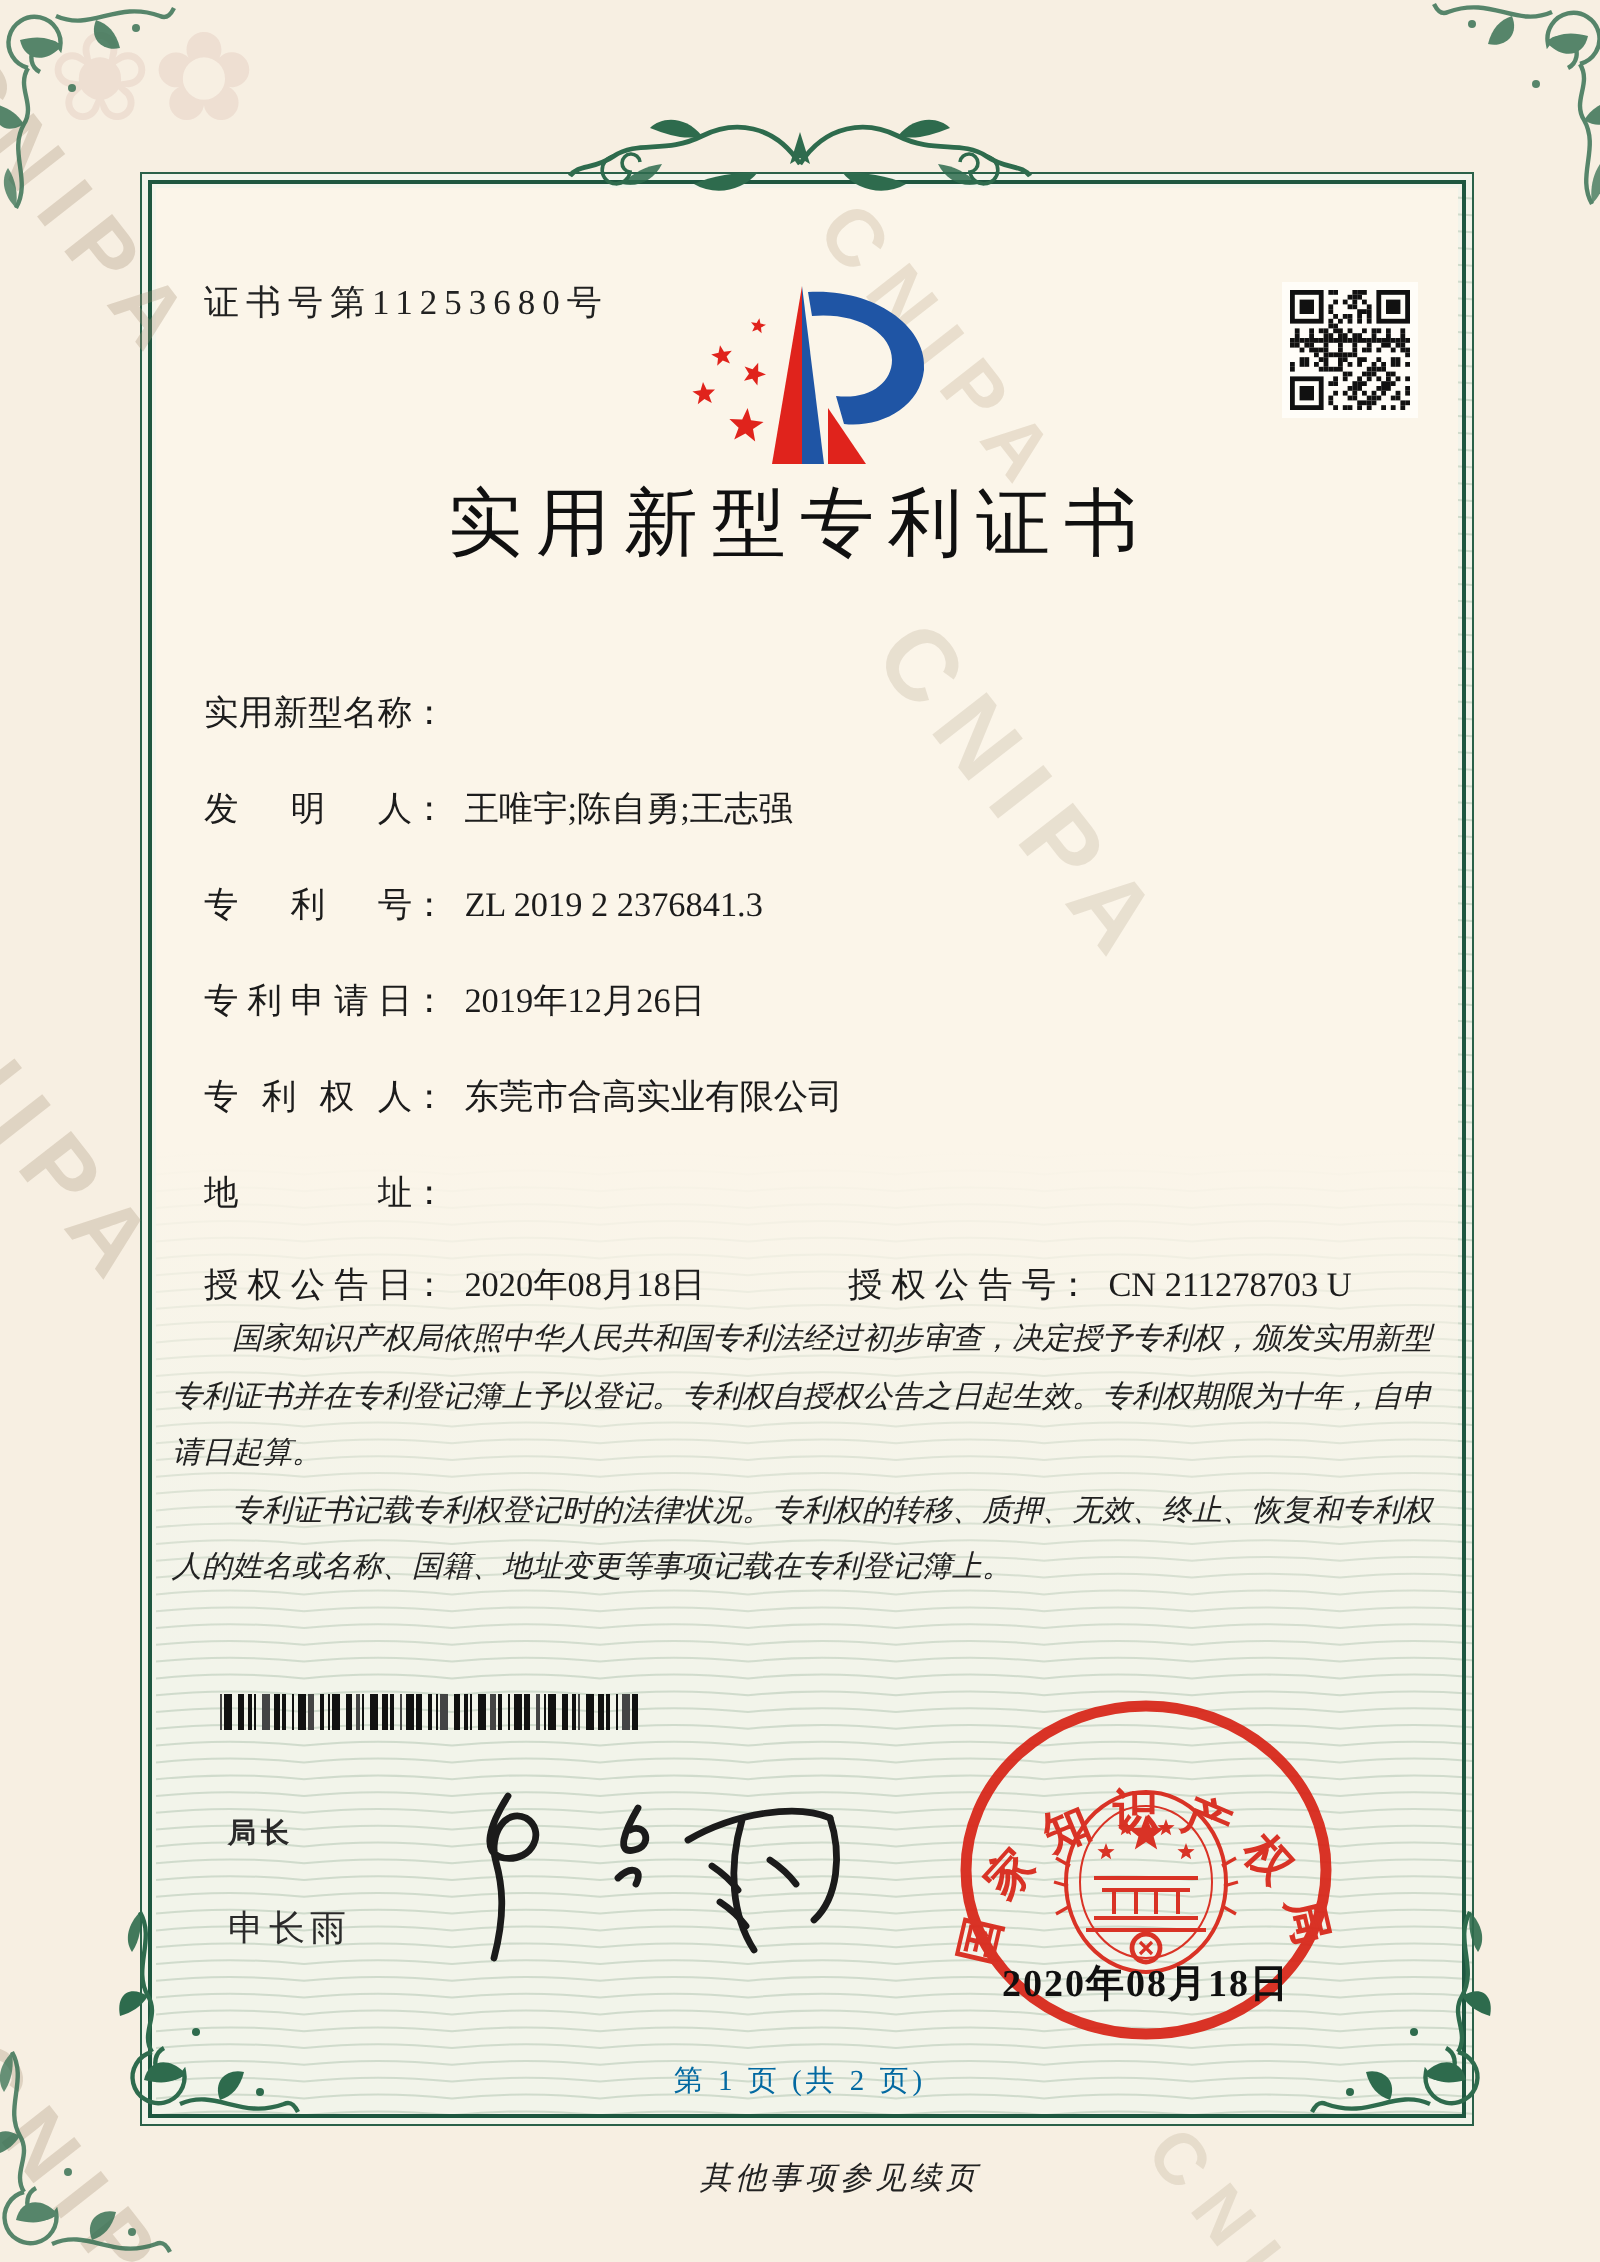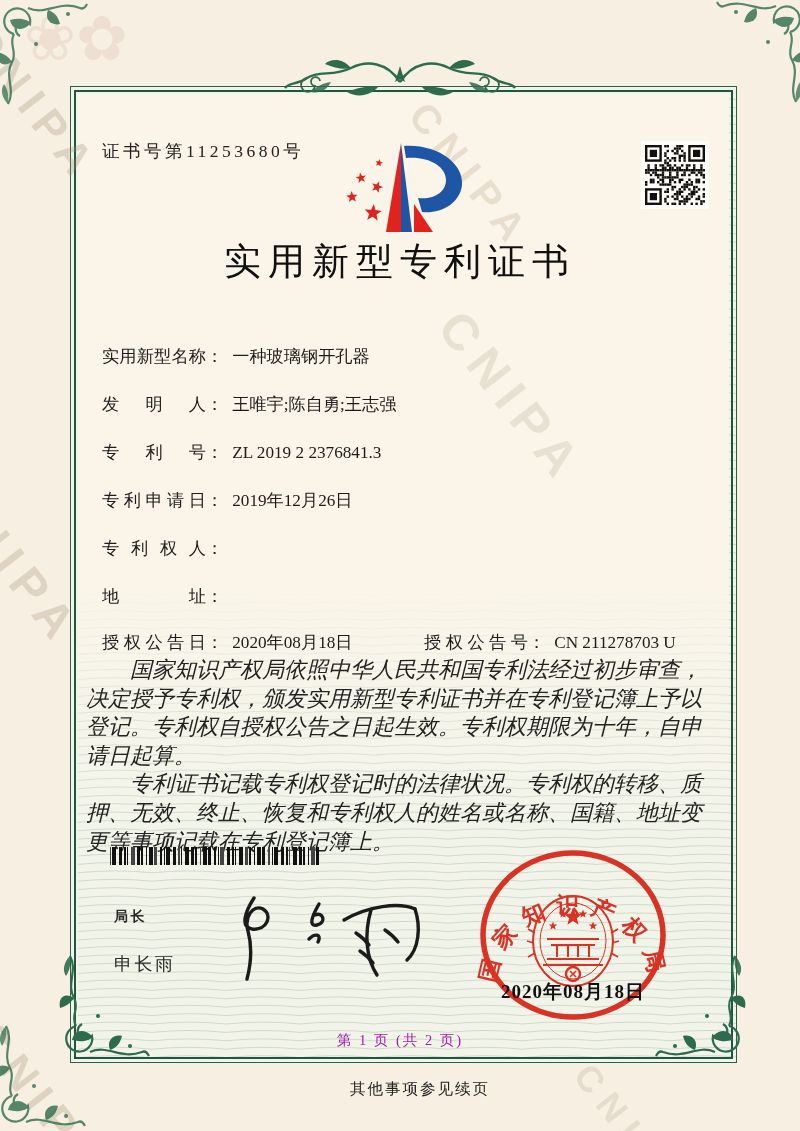--- a/index.html
+++ b/index.html
@@ -34,34 +34,34 @@
   .cert-no{left:102px; top:139px; font-size:17.5px; letter-spacing:3.5px; color:#222;}
   .title{left:0; right:0; top:237px; text-align:center; font-size:37px; font-weight:normal; letter-spacing:7px; color:#101010;}
   .fields{left:102px; top:344px; width:606px; font-size:17.2px;}
   .frow{display:flex; align-items:flex-start; line-height:26.5px; margin-bottom:21.5px;}
   .flabel{display:inline-block; width:104px; text-align:justify; text-align-last:justify; flex:none;}
   .fcolon{flex:none; margin-right:9px;}
   .fvalue{max-width:438px;}
   .grant-row{left:102px; top:630px; font-size:17.2px; line-height:26.5px; width:620px;}
   .grant2{position:absolute; left:322px; top:0; display:flex;}
   .grant1{display:flex; position:absolute; left:0; top:0;font-family:Liberation Serif, serif;}
-  .paras{left:86px; top:656px; width:634px; font-size:22px; line-height:28.6px; font-style:italic; color:#222;}
+  .paras{left:86px; top:656px; width:634px; font-size:15px; line-height:28.6px; font-style:italic; color:#222;}
   .paras p{margin:0; text-indent:2em;}
   .barcode{left:110px; top:847px; width:210px; height:18px;}
   .sig-title{left:114px; top:908px; font-size:14px; letter-spacing:2.5px;
      font-family:"Liberation Sans","DejaVu Sans",sans-serif; color:#2a2a2a;font-weight:bold;}
   .sig-name{left:114px; top:952px; font-size:18px; letter-spacing:2.5px;
      font-family:"Liberation Sans","DejaVu Sans",sans-serif; color:#2a2a2a;}
   .signature{left:218px; top:882px; z-index:4;}
   .seal{left:473px; top:845px; z-index:4; opacity:.94;}
   .seal-date{left:473px; top:979px; width:200px; text-align:center; font-size:19px;
      font-weight:bold; letter-spacing:1px; color:#101010; z-index:5;}
-  .page-num{left:0; right:0; top:1031px; text-align:center; font-size:14.5px; letter-spacing:2px; color:#a21caf;}
+  .page-num{left:0; right:0; top:1031px; text-align:center; font-size:14.5px; letter-spacing:2px; color:#0369a1;}
   .cont-note{left:0; right:0; top:1079px; text-align:center; font-size:15.5px;
-     letter-spacing:2px; color:#222;padding-left:40px;}
+     letter-spacing:2px; font-style:italic; color:#222;padding-left:40px;}
   .qr{left:641px; top:141px; background:#fffdf8; z-index:3;}
   .logo{left:338px; top:130px; z-index:3;}
 </style>
 </head>
 <body>
 
 <div class="page">
 
   <span class="wm" style="left:-4px;top:16px;font-size:44px;color:rgba(164,142,116,.30);">CNIPA</span>
   <span class="wm" style="left:435px;top:94px;font-size:40px;color:rgba(208,190,168,.42);">CNIPA</span>
@@ -498,40 +498,40 @@
       <rect x="49.6" y="61.599999999999994" width="2.4" height="2.4" fill="#111"></rect>
       <rect x="54.4" y="61.599999999999994" width="2.4" height="2.4" fill="#111"></rect>
       <rect x="59.199999999999996" y="61.599999999999994" width="2.4" height="2.4" fill="#111"></rect>
     </svg>
   <div class="abs title">实用新型专利证书</div>
 
   <div class="abs fields">
     <div class="frow">
       <span class="flabel">实用新型名称</span>
         <span class="fcolon">：</span>
-      <span class="fvalue">一种玻璃钢开孔器</span>
     </div>
     <div class="frow">
       <span class="flabel">发明人</span>
         <span class="fcolon">：</span>
       <span class="fvalue">王唯宇;陈自勇;王志强</span>
     </div>
     <div class="frow">
       <span class="flabel">专利号</span>
         <span class="fcolon">：</span>
       <span class="fvalue">ZL 2019 2 2376841.3</span>
     </div>
     <div class="frow">
       <span class="flabel">专利申请日</span>
         <span class="fcolon">：</span>
       <span class="fvalue">2019年12月26日</span>
     </div>
     <div class="frow">
       <span class="flabel">专利权人</span>
         <span class="fcolon">：</span>
+      <span class="fvalue">东莞市合高实业有限公司</span>
     </div>
     <div class="frow">
       <span class="flabel">地址</span>
         <span class="fcolon">：</span>
     </div>
   </div>
 
   <div class="abs grant-row" style="position:absolute;">
     <span class="grant1">
       <span class="flabel">授权公告日</span>

